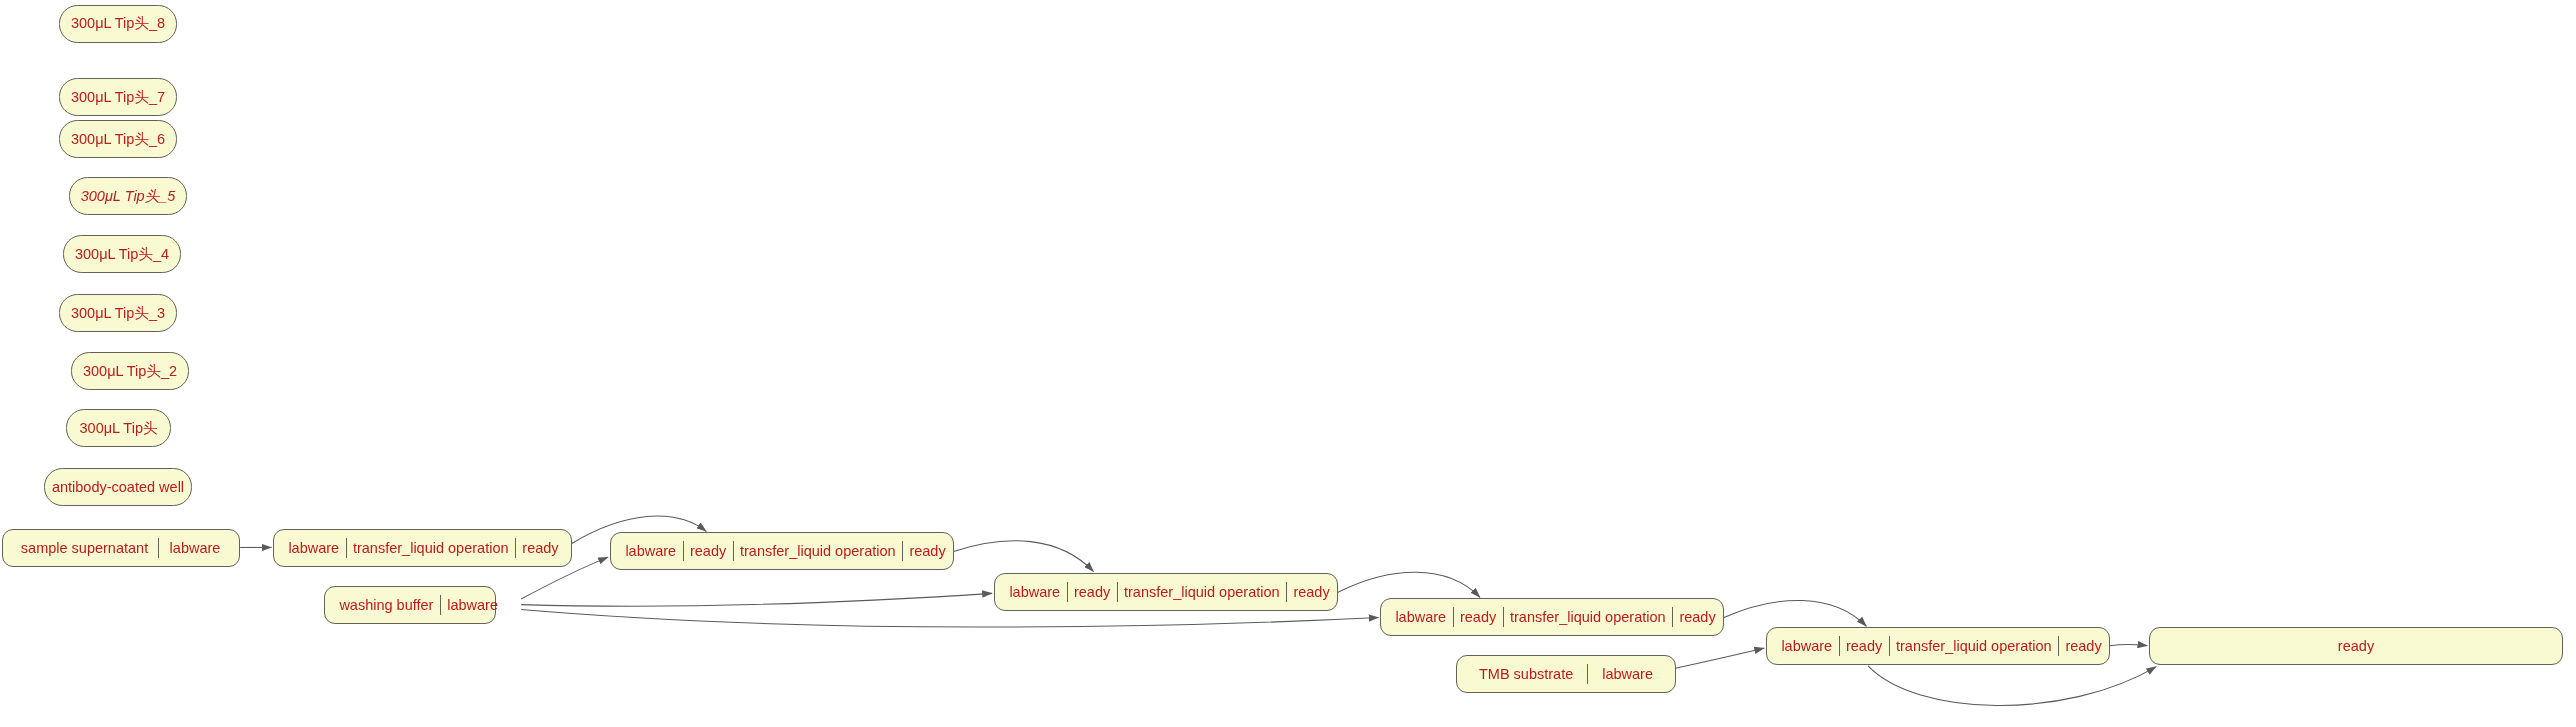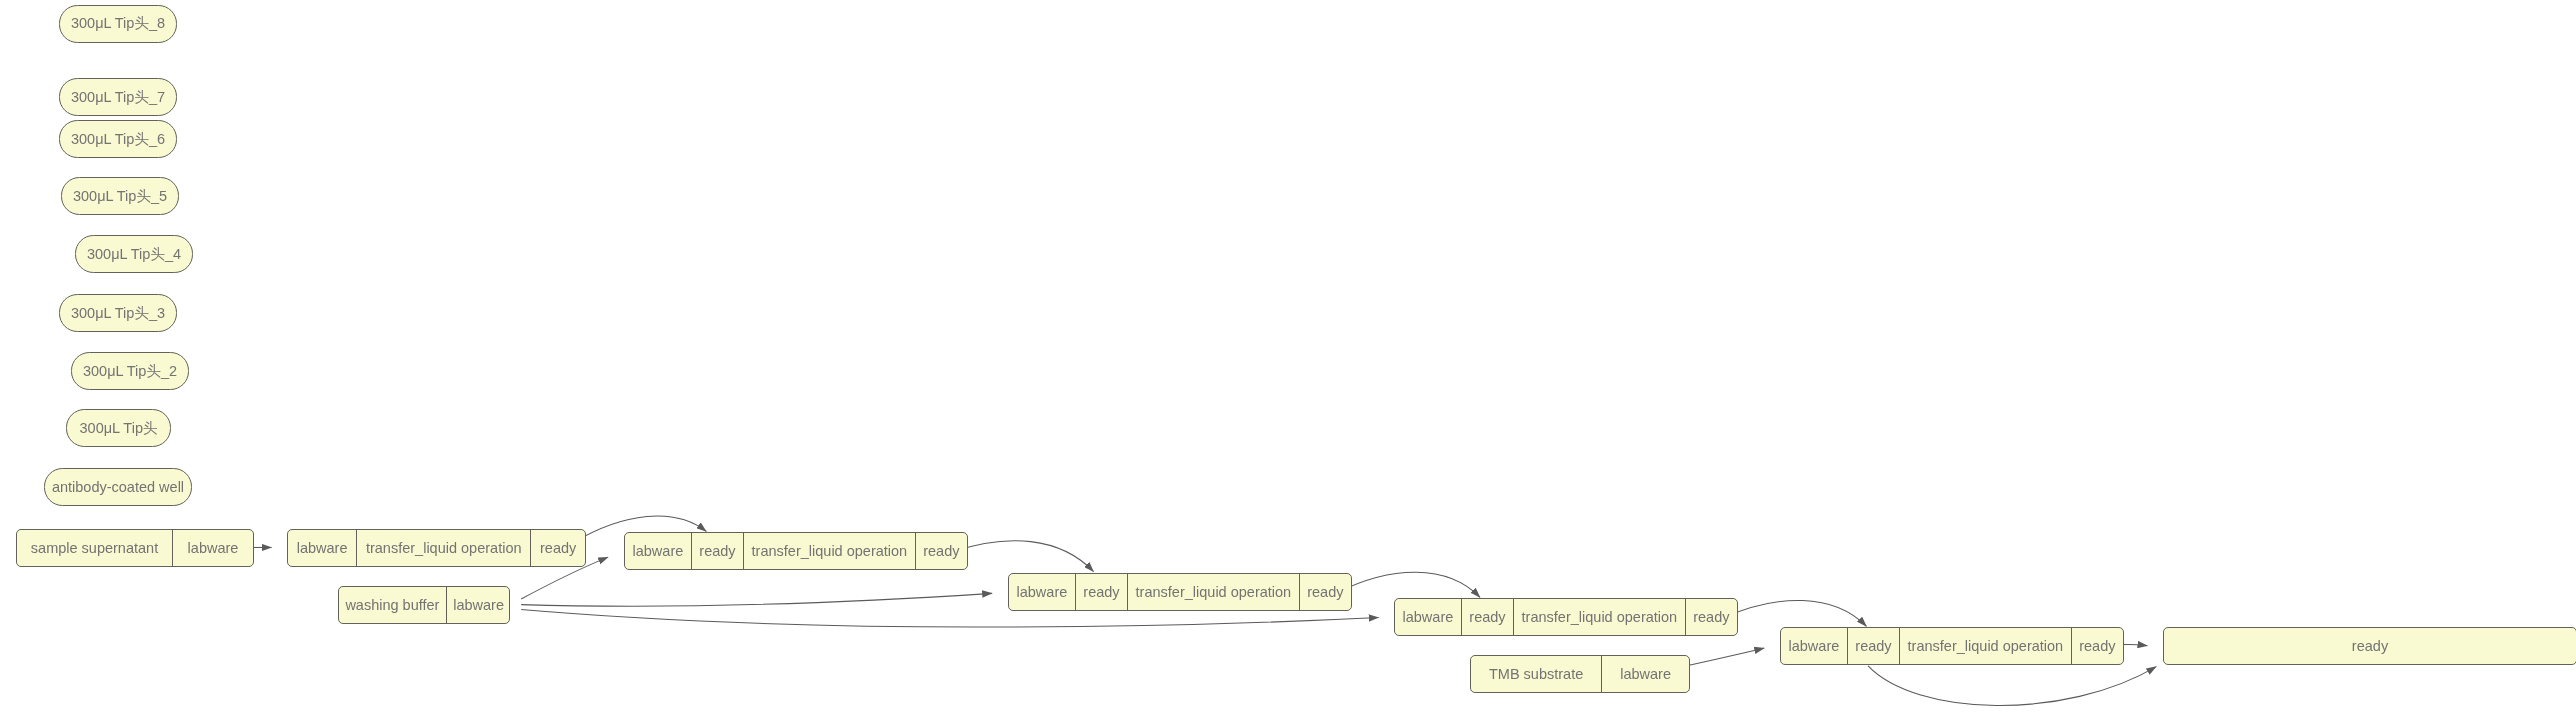--- a/index.html
+++ b/index.html
@@ -1,29 +1,29 @@
 <!DOCTYPE html>
 <html style="font-size:13px"><head>
 <meta charset="utf-8">
 <style>
   html,body{margin:0;padding:0;background:#ffffff;}
   .canvas{
     position:relative;width:2576px;height:727px;overflow:hidden;
     font-family:"Liberation Sans","DejaVu Sans",sans-serif;
-    font-size:14.5px;color:#737373;background:#ffffff;
+    font-size:14.5px;color:#b91c1c;background:#ffffff;
   }
   svg.edge-layer{position:absolute;left:0;top:0;}
   .edge{fill:none;stroke:#5a5a5a;stroke-width:1.3px;}
   .node{
     position:absolute;height:38px;box-sizing:border-box;
     background:#fafad2;border:0.8px solid #62625a;
     display:flex;align-items:center;justify-content:center;
   }
   .node.simple{border-radius:18.5px;padding:0 4.8px;white-space:nowrap;}
-  .node.record{border-radius:5px;padding:0;align-items:stretch;justify-content:stretch;margin-left:14px;}
+  .node.record{border-radius:11px;padding:8px;align-items:stretch;justify-content:stretch;}
   .record .cell{
     flex:1 1 auto;display:flex;align-items:center;justify-content:center;
     padding:0 6.4px;white-space:nowrap;border-right:0.8px solid #62625a;
   }
   .record .cell:last-child{border-right:none;}
 </style>
 </head>
 <body>
 
 <div class="canvas">
@@ -49,24 +49,24 @@
 
   <div class="node simple" style="left:59px;top:4.8px;width:118px;">
     <span>300μL Tip头_8</span>
   </div>
   <div class="node simple" style="left:59px;top:78px;width:118px;">
     <span>300μL Tip头_7</span>
   </div>
   <div class="node simple" style="left:59px;top:120px;width:118px;">
     <span>300μL Tip头_6</span>
   </div>
-  <div class="node simple" style="left:61px;top:177px;width:118px;">
+  <div class="node simple" style="left:69px;top:177px;width:118px;font-style:italic;">
     <span>300μL Tip头_5</span>
   </div>
-  <div class="node simple" style="left:75px;top:235px;width:118px;">
+  <div class="node simple" style="left:63px;top:235px;width:118px;">
     <span>300μL Tip头_4</span>
   </div>
   <div class="node simple" style="left:59px;top:294px;width:118px;">
     <span>300μL Tip头_3</span>
   </div>
   <div class="node simple" style="left:71px;top:352px;width:118px;text-align:center;">
     <span>300μL Tip头_2</span>
   </div>
   <div class="node simple" style="left:66px;top:409px;width:105px;">
     <span>300μL Tip头</span>

